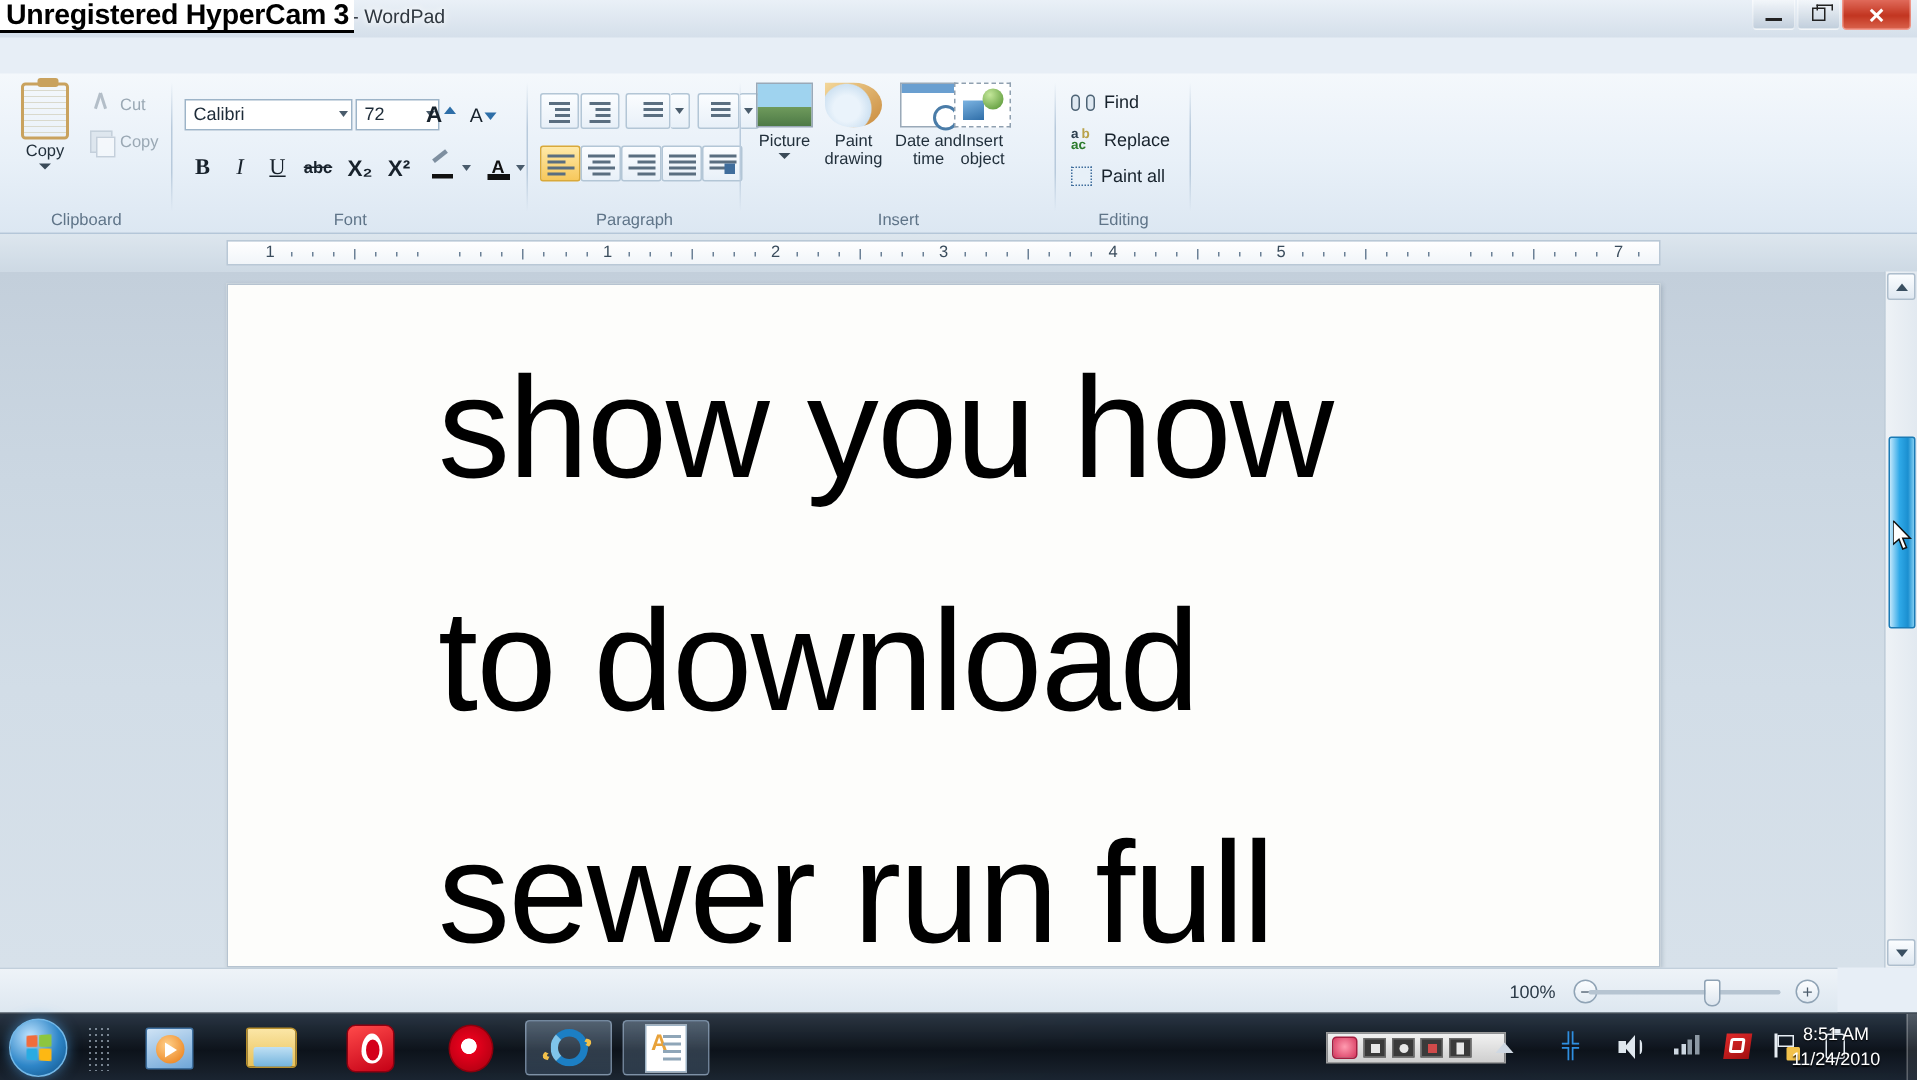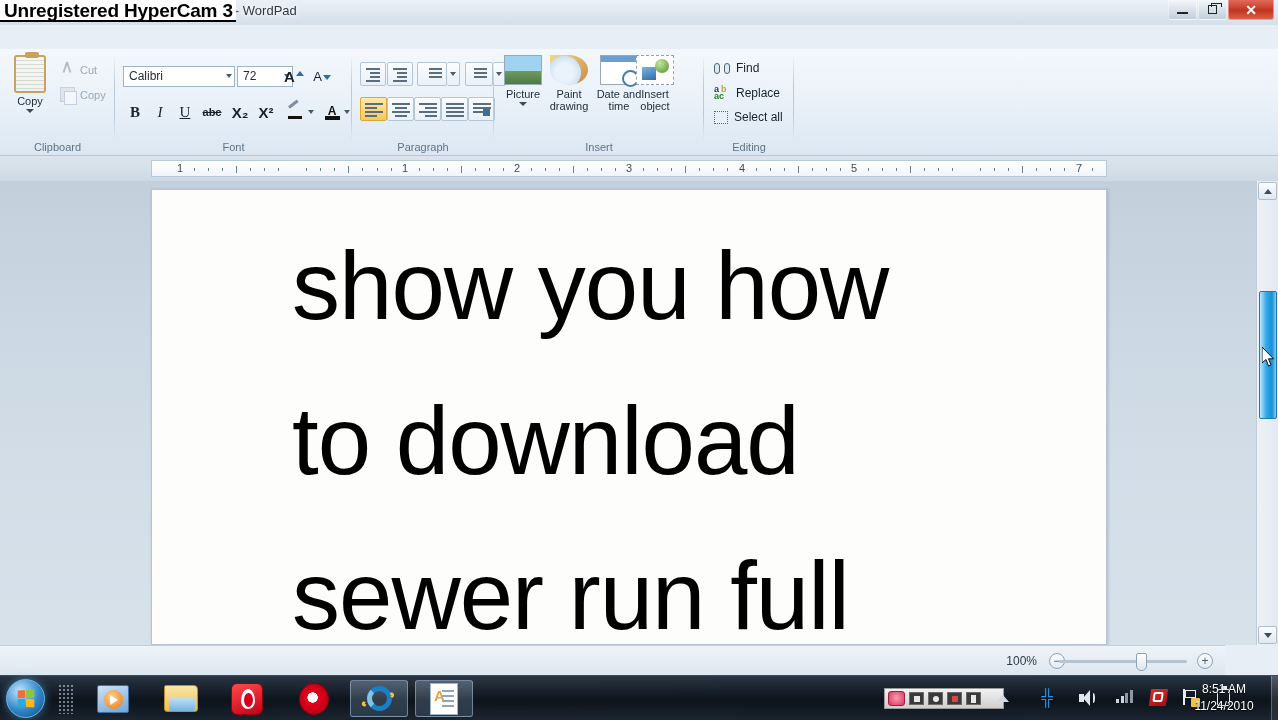--- a/index.html
+++ b/index.html
@@ -534,21 +534,21 @@
         <div class="ed" style="left:10px; top:37px;">
           <span style="display:inline-block;width:16px;height:14px;position:relative;font-size:9px;line-height:7px;">
             <span style="position:absolute;left:0;top:0;color:#2b3d4d;font-weight:bold;">a</span>
             <span style="position:absolute;left:7px;top:0;color:#b9a24a;font-weight:bold;">b</span>
             <span style="position:absolute;left:0;top:7px;color:#2b7a2b;font-weight:bold;">ac</span>
           </span>
           <span>Replace</span>
         </div>
         <div class="ed" style="left:10px; top:61px;">
           <span style="display:inline-block;width:14px;height:13px;border:1.5px dotted #3f6d9c;background:#e7f0f8;"></span>
-          <span>Select all</span>
+          <span>Paint all</span>
         </div>
         <div class="glabel">Editing</div>
         <div class="sep"></div>
       </div>
     </div>
 
     <div class="rulerwrap">
       <div class="ruler">
         <span class="rnum" style="left:28px;">1</span>
         <span class="rnum" style="left:253px;">1</span>

